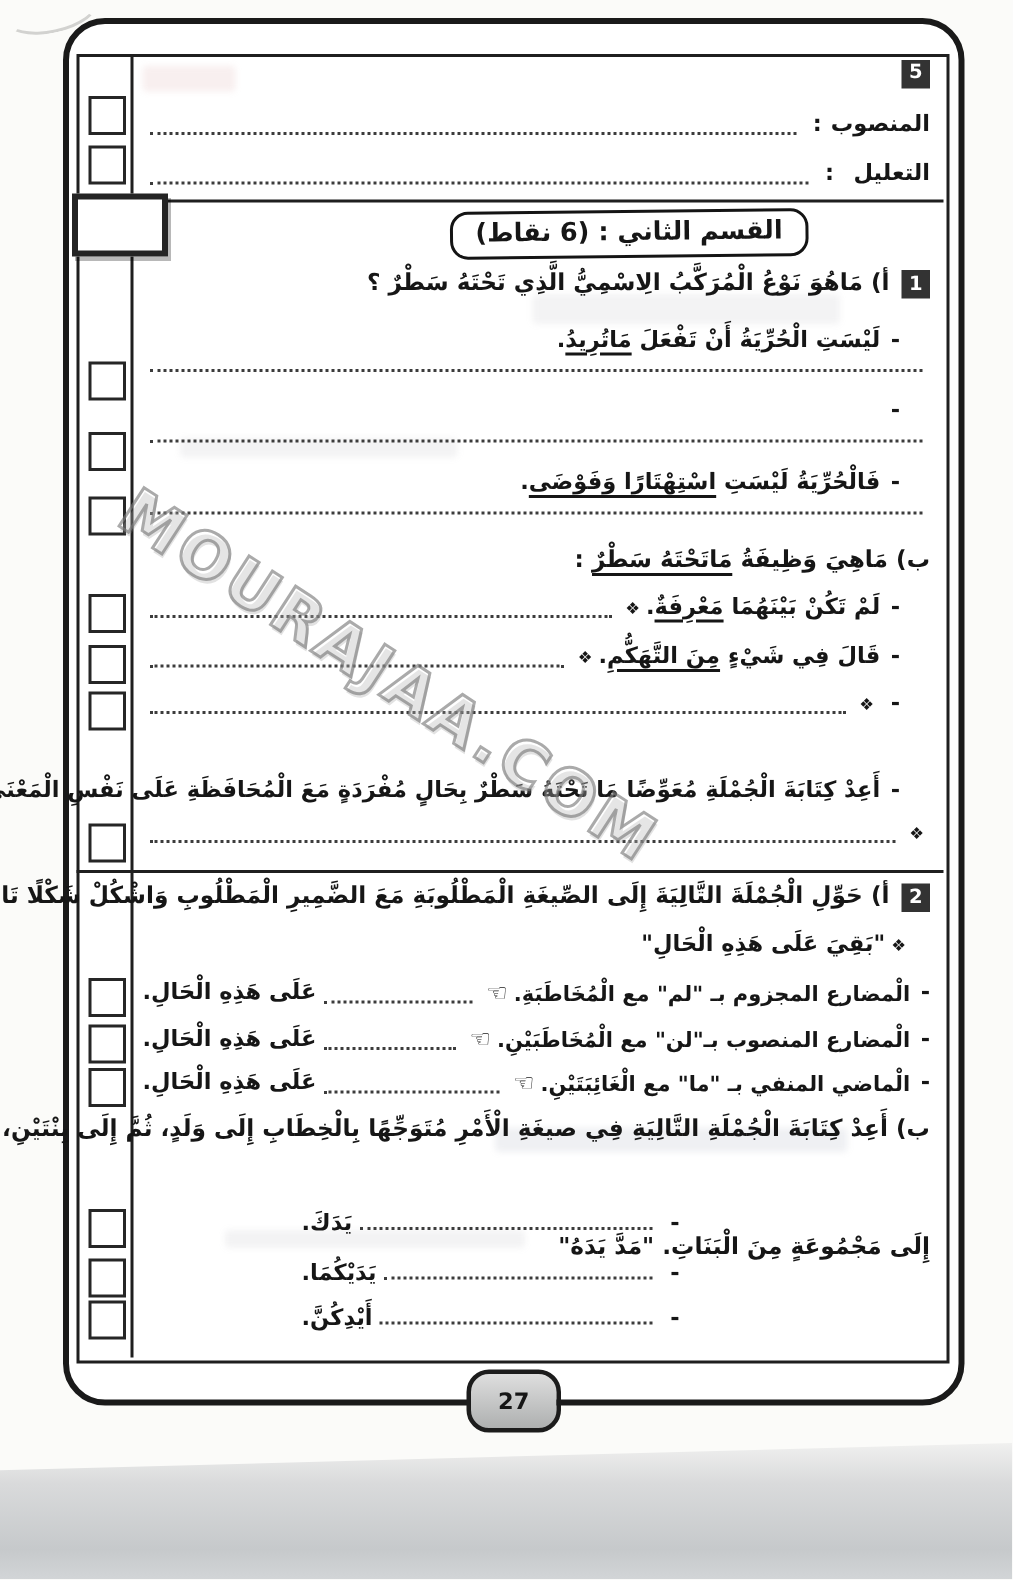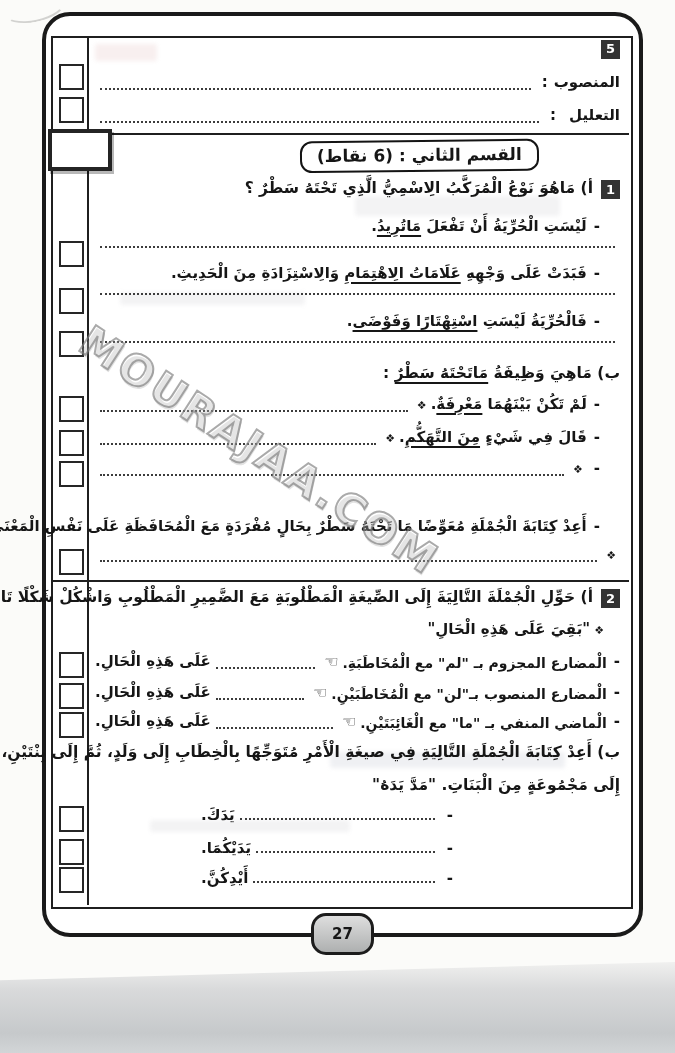--- a/index.html
+++ b/index.html
@@ -125,21 +125,20 @@
   <div class="row indent" style="top:216px">
     <span class="dash">-</span>
     <span class="txt"><span>لَيْسَتِ الْحُرِّيَةُ أَنْ تَفْعَلَ </span><span class="u">مَاتُرِيدُ</span><span>.</span></span>
   </div>
   <div class="row" style="top:246px">
       <span class="dots"></span>
     </div>
 
   <div class="row indent" style="top:263px">
     <span class="dash">-</span>
-    <span class="txt"><span>فَبَدَتْ عَلَى وَجْهِهِ </span><span class="u">عَلَامَاتُ الِاهْتِمَامِ</span><span> وَالِاسْتِزَادَةِ مِنَ الْحَدِيثِ.</span></span>
   </div>
   <div class="row" style="top:293px">
       <span class="dots"></span>
     </div>
 
   <div class="row indent" style="top:311px">
     <span class="dash">-</span>
     <span class="txt"><span>فَالْحُرِّيَةُ لَيْسَتِ </span><span class="u">اسْتِهْتَارًا وَفَوْضَى</span><span>.</span></span>
   </div>
   <div class="row" style="top:341px">
@@ -201,21 +200,21 @@
   </div>
   <div class="row" style="top:710px">
     <span class="dash">-</span>
     <span class="txt small-label">الْماضي المنفي بـ "ما" مع الْغَائِبَتَيْنِ.</span>
     <span class="hand">☜</span>
     <span class="dots"></span>
     <span class="txt">عَلَى هَذِهِ الْحَالِ.</span>
   </div>
 
   <div class="row heading" style="top:741px">ب) أَعِدْ كِتَابَةَ الْجُمْلَةِ التَّالِيَةِ فِي صيغَةِ الْأَمْرِ مُتَوَجِّهًا بِالْخِطَابِ إِلَى وَلَدٍ، ثُمَّ إِلَى بِنْتَيْنِ، ثُمَّ</div>
-  <div class="row heading" style="top:774px">إِلَى مَجْمُوعَةٍ مِنَ الْبَنَاتِ.  "مَدَّ يَدَهُ"</div>
+  <div class="row heading" style="top:820px">إِلَى مَجْمُوعَةٍ مِنَ الْبَنَاتِ.  "مَدَّ يَدَهُ"</div>
 
   <div class="cmd-row" style="top:806px">
     <span class="dash">-</span>
     <span class="dots"></span>
     <span class="txt">يَدَكَ.</span>
   </div>
   <div class="cmd-row" style="top:839px">
     <span class="dash">-</span>
     <span class="dots"></span>
     <span class="txt">يَدَيْكُمَا.</span>

